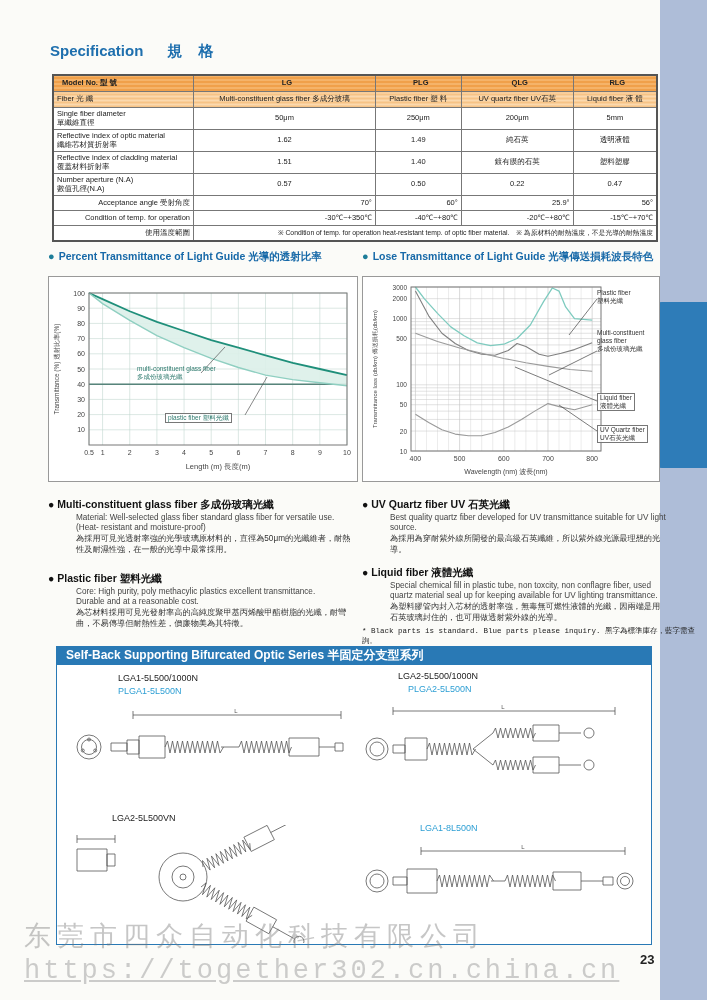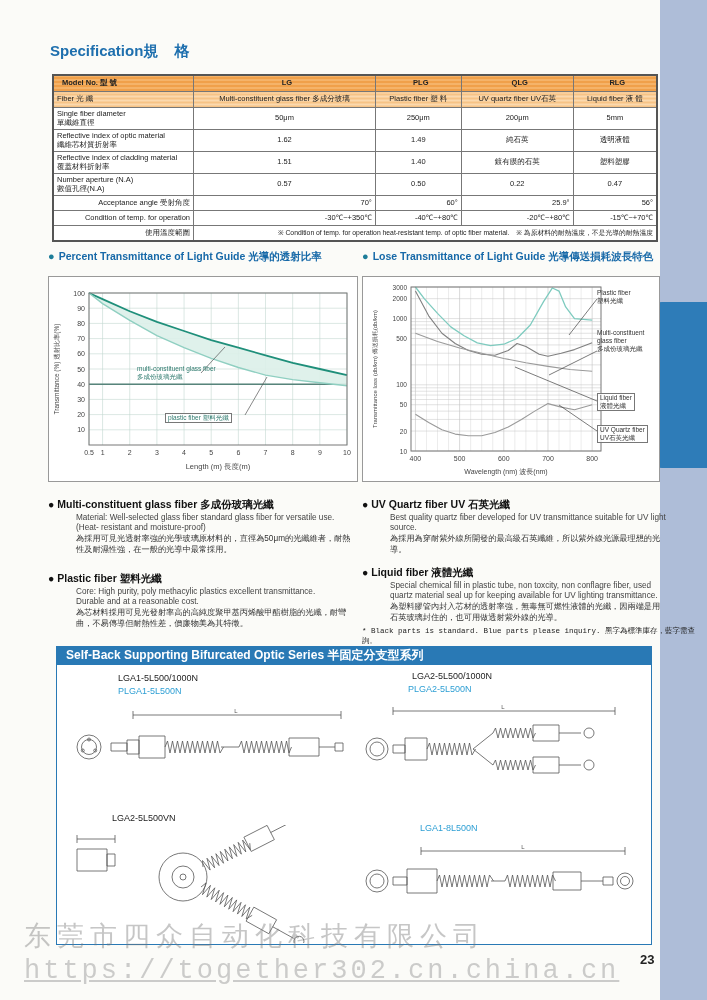--- a/index.html
+++ b/index.html
@@ -2,21 +2,21 @@
 <html><head>
 <meta charset="utf-8">
 <style>
   html,body{margin:0;padding:0;}
   .canvas{position:relative;width:707px;height:1000px;background:#aebdd8;overflow:hidden;
           font-family:"Liberation Sans",sans-serif;color:#222;}
   .page{position:absolute;left:0;top:0;width:660px;height:1000px;background:#fbfbf8;}
   .blue-tab{position:absolute;left:646px;top:302px;width:61px;height:166px;background:#2e7cb8;
             border-radius:16px 0 0 16px;}
   .doc-title{position:absolute;left:50px;top:42px;font-size:15px;font-weight:bold;color:#1e6fae;}
-  .doc-title .zh{margin-left:0;letter-spacing:6px;}
+  .doc-title .zh{margin-left:24px;letter-spacing:6px;}
 
   
   table.spec{position:absolute;left:52px;top:74px;width:606px;border-collapse:collapse;
              font-size:7.5px;line-height:1.15;border:2px solid #555;}
   table.spec td{border:1px solid #777;padding:1px 3px;text-align:center;vertical-align:middle;background:#fff;}
   table.spec td.lbl{text-align:left;width:128px;}
   table.spec tr.h1 td{background:repeating-linear-gradient(0deg,#f0a04a 0 2px,#f5b369 2px 4px);
                       font-weight:bold;height:13px;padding-left:8px;}
   table.spec tr.h2 td{background:repeating-linear-gradient(0deg,#f6c386 0 2px,#fbd9ae 2px 4px);height:13px;}
   table.spec tr.dr td{height:19px;}
@@ -319,21 +319,21 @@
     <p>Special chemical fill in plastic tube, non toxcity, non conflagre fiber, used quartz material seal up for keeping available for UV lighting transmittance.</p>
     <p class="zh">為塑料膠管內封入芯材的透射率強，無毒無可燃性液體的光纖，因兩端是用石英玻璃封住的，也可用做透射紫外線的光導。</p>
   </div>
   <div class="inq-note">* Black parts is standard. Blue parts please inquiry. 黑字為標準庫存，藍字需查詢。</div>
 
   <div class="bif">
     <div class="banner">Self-Back Supporting Bifurcated Optic Series 半固定分支型系列</div>
     <div class="body">
       <div class="model" style="left:28px;top:8px;">LGA1-5L500/1000N</div>
       <div class="model blue" style="left:28px;top:21px;">PLGA1-5L500N</div>
-      <div class="model" style="left:322px;top:6px;">LGA2-5L500/1000N</div>
+      <div class="model" style="left:308px;top:6px;">LGA2-5L500/1000N</div>
       <div class="model blue" style="left:318px;top:19px;">PLGA2-5L500N</div>
       <div class="model" style="left:22px;top:148px;">LGA2-5L500VN</div>
       <div class="model blue" style="left:330px;top:158px;">LGA1-8L500N</div>
 
       <svg class="draw" style="left:16px;top:40px;" width="284" height="72" viewBox="0 0 284 72" stroke="#555" fill="none" stroke-width="0.8">
         <line x1="60" y1="10" x2="268" y2="10"></line>
           <line x1="60" y1="6" x2="60" y2="14"></line>
           <line x1="268" y1="6" x2="268" y2="14"></line>
         <text x="163" y="8" font-size="6" fill="#555" stroke="none" text-anchor="middle">L</text>
         <circle cx="16" cy="42" r="12"></circle>

